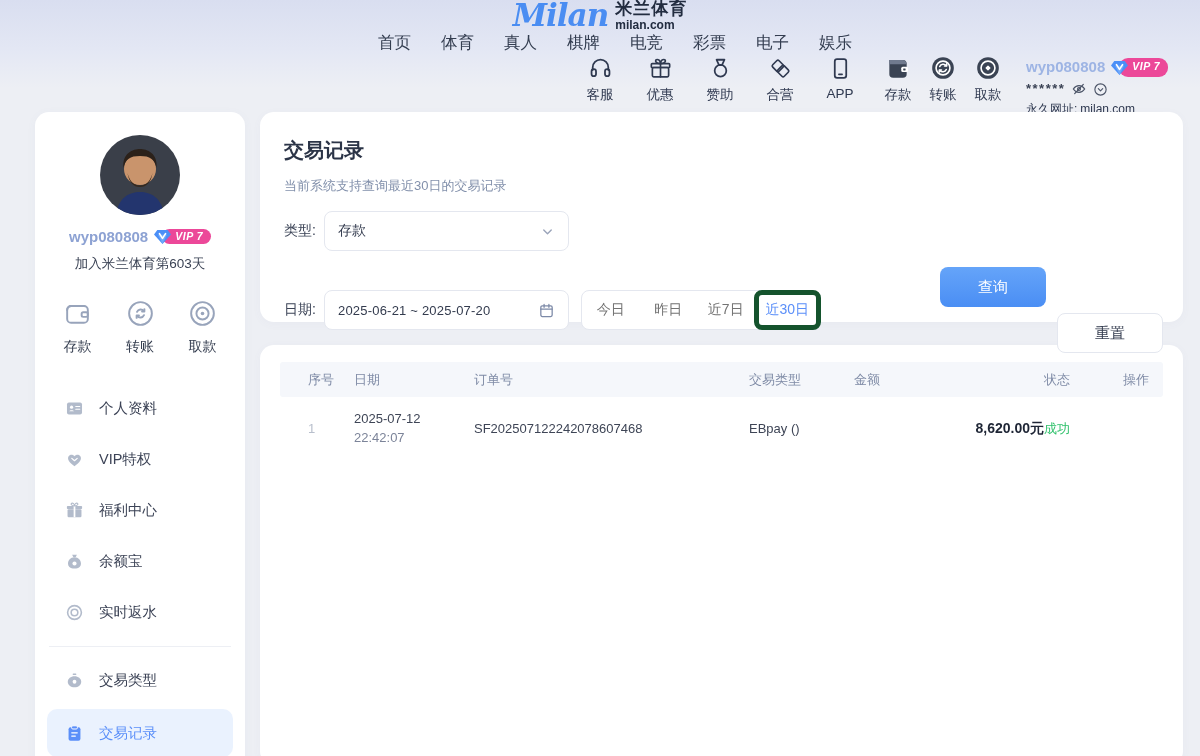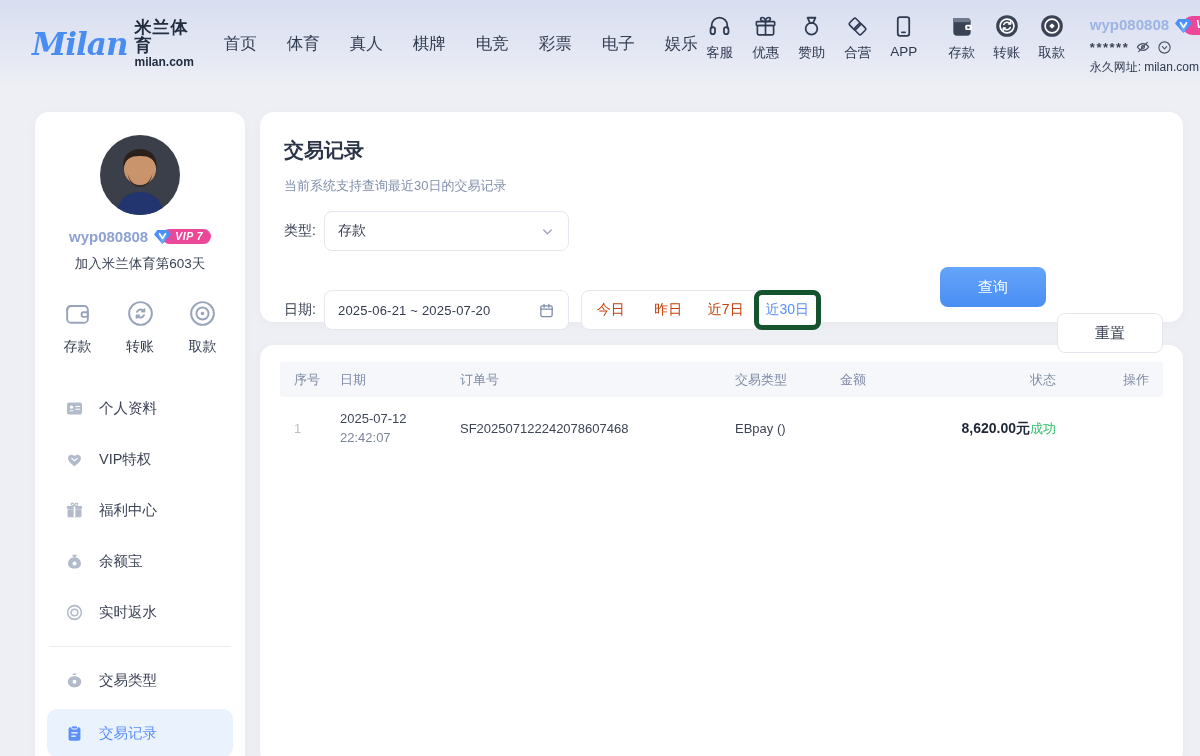--- a/index.html
+++ b/index.html
@@ -8,40 +8,40 @@
     font-family:"Liberation Sans","DejaVu Sans",sans-serif;
     background:#edeff4; overflow:hidden; color:#333c4e;
   }
   .page { position:relative; width:1200px; height:756px; overflow:hidden;
           background:#edeff4; }
 
   
   .header {
     position:absolute; top:0; left:0; width:1200px; height:88px;
     background:linear-gradient(180deg,#d9def0 0%,#e3e7f4 55%,#edeff4 100%);
-    display:flex; align-items:center; padding:0 32px;
+    display:flex; align-items:center; padding:0 32px;flex-direction:column;
   }
   .logo { display:flex; align-items:center; gap:7px; }
   .logo-script {
     font-family:"DejaVu Serif","Liberation Serif",serif;
     font-style:italic; font-weight:700; font-size:31px; color:#4a8df2;
     line-height:1; letter-spacing:-1px;
   }
   .logo-text { display:flex; flex-direction:column; line-height:1.1; }
   .logo-cn { font-size:17px; font-weight:900; color:#222c40; letter-spacing:1px; }
   .logo-domain { font-size:12px; font-weight:700; color:#222c40; }
   .nav { display:flex; gap:30px; margin-left:30px; }
   .nav-item { font-size:16.5px; color:#333d50; cursor:pointer; white-space:nowrap; }
   .hdr-right { margin-left:auto; display:flex; align-items:flex-start; gap:0; }
   .icon-item { display:flex; flex-direction:column; align-items:center; gap:5px;
                width:44px; cursor:pointer; }
   .icon-item .ig { height:27px; display:flex; align-items:flex-end; color:#2f3950; }
   .icon-item .ig.filled { color:#3a4353; }
   .icon-item .lbl { font-size:13.5px; color:#2f3950; white-space:nowrap; }
-  .icon-group1 { display:flex; gap:2px; }
+  .icon-group1 { display:flex; gap:16px; }
   .icon-group2 { display:flex; gap:1px; margin-left:14px; }
   .user-block { margin-left:16px; width:142px; line-height:1.5; padding-top:2px; }
   .user-line1 { display:flex; align-items:center; gap:5px; }
   .user-name { font-size:15px; color:#9db4e4; font-weight:600; }
   .user-line2 { display:flex; align-items:center; gap:6px; margin-top:1px; }
   .masked { font-size:13px; font-weight:700; color:#3a4254; letter-spacing:1.5px; }
   .mini-ic { color:#4a5366; display:flex; }
   .user-line3 { display:flex; align-items:center; gap:3px; font-size:12px;
                 color:#2f3950; margin-top:1px; white-space:nowrap; }
   .avatar-sm svg,.avatar-lg svg { display:block; width:100%; height:100%; }
@@ -90,35 +90,35 @@
     border-radius:8px; background:#fff; display:flex; align-items:center;
     padding:0 13px; font-size:14px; color:#333b4e; cursor:pointer; }
   .select-box .val { flex:1; }
   .date-box { font-size:13px; }
   .date-box .val { flex:1; letter-spacing:.2px; }
   .chev { color:#9aa4ba; display:flex; }
   .cal { color:#7d8aa8; display:flex; }
   .range-group { display:flex; margin-left:12px; width:240px; height:40px;
                  border:1px solid #e4e7ef; border-radius:8px; background:#fff; }
   .range-seg { flex:1; display:flex; align-items:center; justify-content:center;
-               font-size:14px; color:#c2410c; cursor:pointer; }
+               font-size:14px; color:#737373; cursor:pointer; }
   .range-seg.selected { border:5px solid #14532d; border-radius:8px;
                         color:#5b8ff9; margin:-1px; background:#fff; }
   .fbuttons { margin-left:auto; display:flex; gap:11px; }
   .btn { width:106px; height:40px; border-radius:8px; display:flex;
          align-items:center; justify-content:center; font-size:15px; cursor:pointer; }
   .btn-primary { background:linear-gradient(180deg,#65a4f9,#4a8ef4); color:#fff; }
   .btn-ghost { background:#fff; border:1px solid #e4e7ef; color:#333b4e;margin-top:46px; }
 
   .table-card { margin-top:23px; height:420px; padding:17px 20px; }
   .thead { display:flex; align-items:center; height:35px; background:#f5f7fb;
            border-radius:3px; padding:0 14px; font-size:13px; color:#7f8ba6; }
   .trow { display:flex; align-items:center; padding:13px 14px; font-size:13px;
           color:#3e4556; }
-  .c1{width:46px;} .c2{width:120px;} .c3{width:275px;} .c4{width:105px;}
+  .c1{width:46px;margin-left:14px;} .c2{width:120px;} .c3{width:275px;} .c4{width:105px;}
   .c5{width:190px;} .c6{width:75px;} .c7{flex:1; text-align:right;}
   .seq { color:#b8bfcc; }
   .dt-date { color:#3e4556; line-height:1.45; }
   .dt-time { color:#7c8499; line-height:1.45; }
   .amount { font-weight:700; font-size:14px; color:#1e2535;text-align:right; }
   .status-ok { color:#2ec06a; }
 </style>
 </head>
 <body>
 

